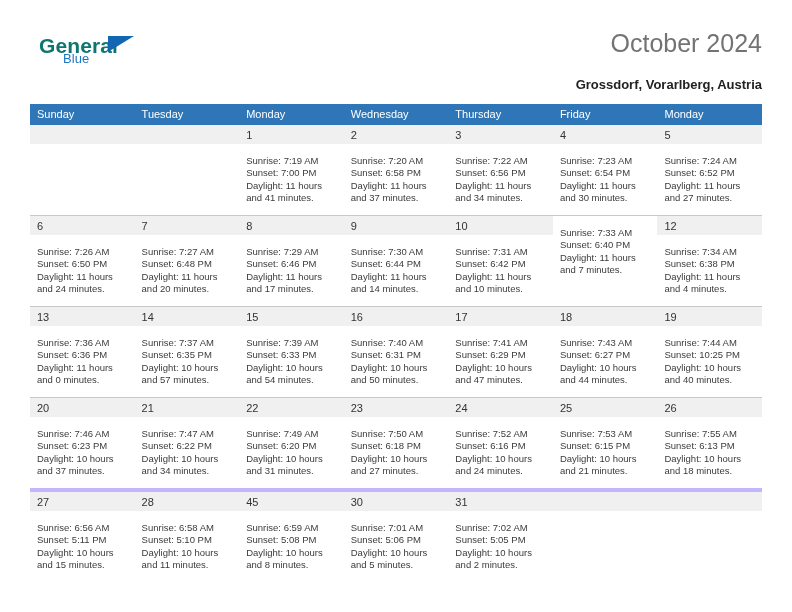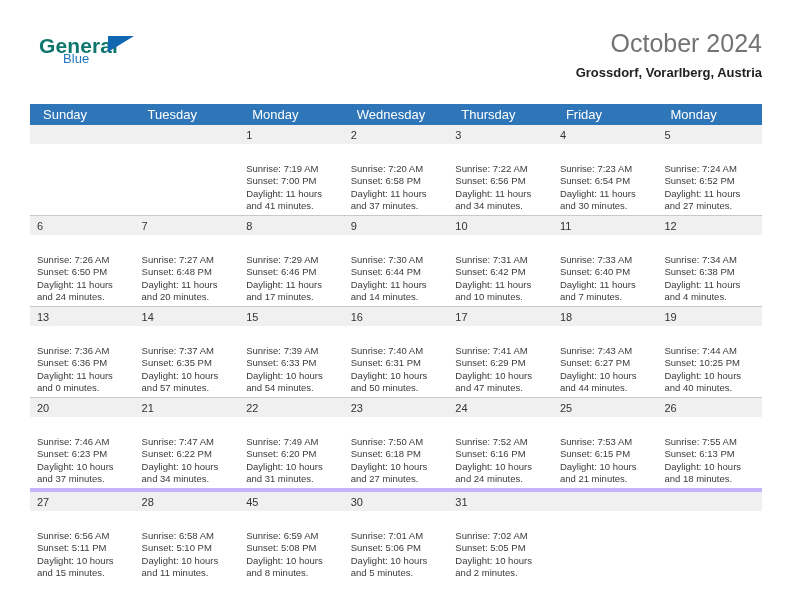--- a/index.html
+++ b/index.html
@@ -74,21 +74,21 @@
   .cal-title {
     font-size: 25px;
     line-height: 30px;
     color: #737373;
     font-weight: normal;
     white-space: nowrap;
   }
   .cal-subtitle {
     font-size: 13px;
     line-height: 17px;
-    margin-top: 6px;
+    margin-top: 18px;
     color: #222222;
     font-weight: bold;
     white-space: nowrap;
   }
 
   
   .calendar {
     position: absolute;
     left: 30px;
     top: 104px;
@@ -96,23 +96,23 @@
   }
 
   .weekday-row {
     display: flex;
     background: #2e76b8;
     height: 21px;
   }
   .weekday {
     flex: 1 1 0;
     color: #ffffff;
-    font-size: 13px;
+    font-size: 11px;
     line-height: 21px;
-    padding-left: 13px;
+    padding-left: 7px;
     box-sizing: border-box;
     white-space: nowrap;
   }
 
   .week {
     display: flex;
     position: relative;
     height: 90px;
     border-top: 1px solid #c8c8c8;
   }
@@ -134,21 +134,21 @@
     box-sizing: border-box;
     padding-left: 7px;
   }
   .daynum {
     font-size: 11px;
     line-height: 19px;
     color: #333333;
   }
 
   .day-info {
-    padding: 19px 5px 0 7px;
+    padding: 11px 5px 0 7px;
     box-sizing: border-box;
   }
   .info-line {
     font-size: 9.5px;
     line-height: 12.4px;
     color: #3b3b3b;
     white-space: nowrap;
   }
 </style>
 </head>
@@ -277,21 +277,20 @@
       <div class="day">
         <div class="daynum-band"><span class="daynum">10</span></div>
         <div class="day-info">
           <div class="info-line">Sunrise: 7:31 AM</div>
           <div class="info-line">Sunset: 6:42 PM</div>
           <div class="info-line">Daylight: 11 hours</div>
           <div class="info-line">and 10 minutes.</div>
         </div>
       </div>
       <div class="day">
-        <div class="daynum-band"><span class="daynum">11</span></div>
         <div class="day-info">
           <div class="info-line">Sunrise: 7:33 AM</div>
           <div class="info-line">Sunset: 6:40 PM</div>
           <div class="info-line">Daylight: 11 hours</div>
           <div class="info-line">and 7 minutes.</div>
         </div>
       </div>
       <div class="day">
         <div class="daynum-band"><span class="daynum">12</span></div>
         <div class="day-info">

